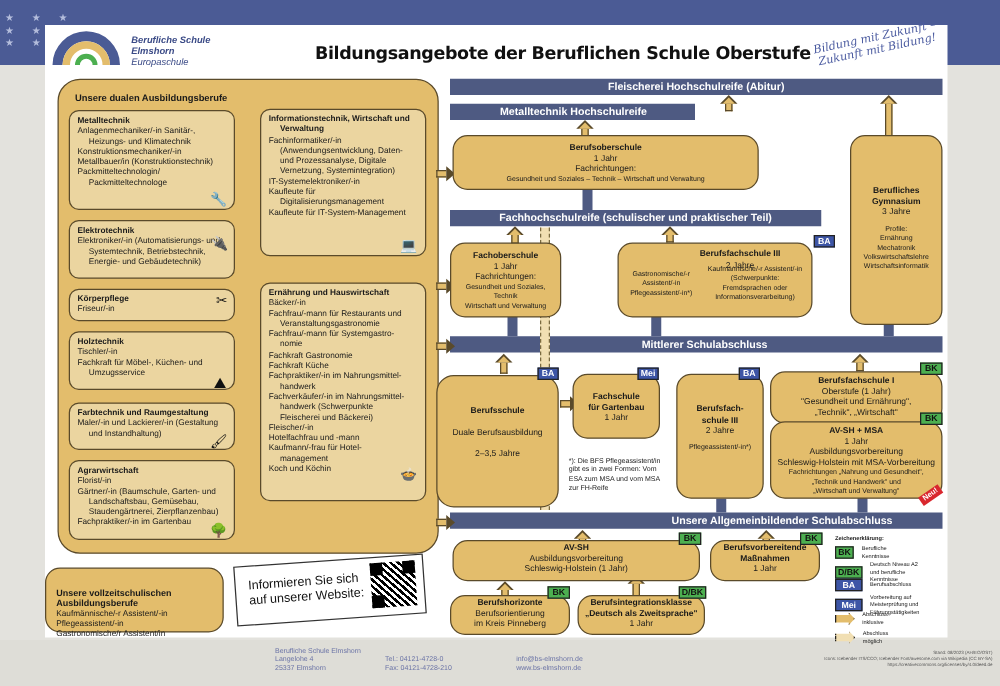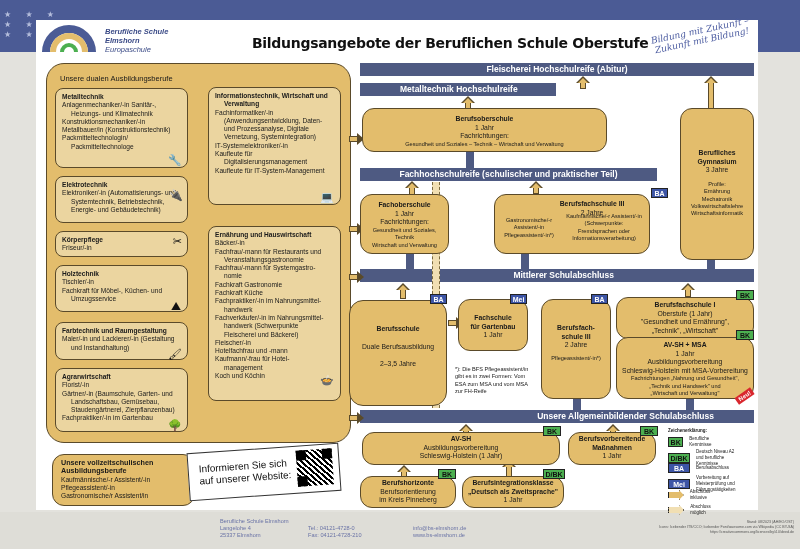--- a/index.html
+++ b/index.html
@@ -12,21 +12,21 @@
   .logo { position:absolute; left:40px; top:22px; width:60px; height:30px; }
   .school-name { position:absolute; left:105px; top:27px; font-size:7.5px; font-weight:bold; color:#3a4a86; line-height:9px;font-style:italic; }
   .school-sub { font-weight:normal; }
   .page-title { position:absolute; left:252px; top:35px; font-size:14px; font-weight:bold; color:#111; font-family:"DejaVu Sans", sans-serif; letter-spacing:-.3px; }
   .slogan { position:absolute; left:650px; top:36px; font-size:9px; font-style:italic; color:#4b5ba0; transform:rotate(-12deg); transform-origin:left top; line-height:10px; font-family:"DejaVu Serif", serif; }
 
   .bigbox { position:absolute; background:#e3bd6c; border:1px solid #5a4a2a; border-radius:18px; }
   .subbox { position:absolute; background:#ebd5a0; border:1px solid #5a4a2a; border-radius:8px; font-size:6.6px; line-height:8.3px; padding:4px 6px; box-sizing:border-box; }
   .subbox .h { font-weight:bold; }
   .subbox .ind { padding-left:9px; }
-  .section-h { position:absolute; font-size:7.5px; font-weight:normal; }
+  .section-h { position:absolute; font-size:7.5px; font-weight:bold; }
   .icon { position:absolute; font-size:11px; color:#111; }
 
   .bar { position:absolute; background:#4e5a82; color:#fff; font-weight:bold; font-size:8.5px; height:13px; line-height:13px; text-align:center; }
   .obox { position:absolute; background:#e3bd6c; border:1px solid #5a4a2a; border-radius:12px; text-align:center; font-size:6.8px; line-height:8.6px; box-sizing:border-box; padding-top:6px; }
   .obox .t { font-weight:bold; }
   .small { font-size:5.6px; line-height:7.4px; }
   .conn { position:absolute; background:#4e5a82; }
   .uparr { position:absolute; width:12px; }
   .uparr .head { width:0;height:0;border-left:7px solid transparent;border-right:7px solid transparent;border-bottom:7px solid #5a4a2a; margin-left:-1px; position:relative;}
   .uparr .head::after{content:"";position:absolute;left:-5px;top:2px;border-left:5px solid transparent;border-right:5px solid transparent;border-bottom:5px solid #e3bd6c;}
@@ -174,21 +174,21 @@
   <div class="ind">  handwerk (Schwerpunkte</div>
   <div class="ind">  Fleischerei und Bäckerei)</div>
   <div>Fleischer/-in</div>
   <div>Hotelfachfrau und -mann</div>
   <div>Kaufmann/-frau für Hotel-</div>
   <div class="ind">  management</div>
   <div>Koch und Köchin</div>
   <span class="icon" style="right:6px;bottom:16px">🍲</span>
 </div>
 
-<div class="bigbox" style="left:52px;top:454px;width:143px;height:52px;border-radius:12px;padding:4px 8px;box-sizing:border-box;font-size:6.6px;line-height:8.3px">
+<div class="bigbox" style="left:36px;top:454px;width:143px;height:52px;border-radius:12px;padding:16px 8px;box-sizing:border-box;font-size:6.6px;line-height:8.3px">
   <div style="font-weight:bold;font-size:7.2px">Unsere vollzeitschulischen</div>
   <div style="font-weight:bold;font-size:7.2px">Ausbildungsberufe</div>
   <div>Kaufmännische/-r Assistent/-in</div>
   <div>Pflegeassistent/-in</div>
   <div>Gastronomische/r Assistent/in</div>
 </div>
 
 <div class="infobox">
   <div class="infotext">
     <div>Informieren Sie sich</div>

